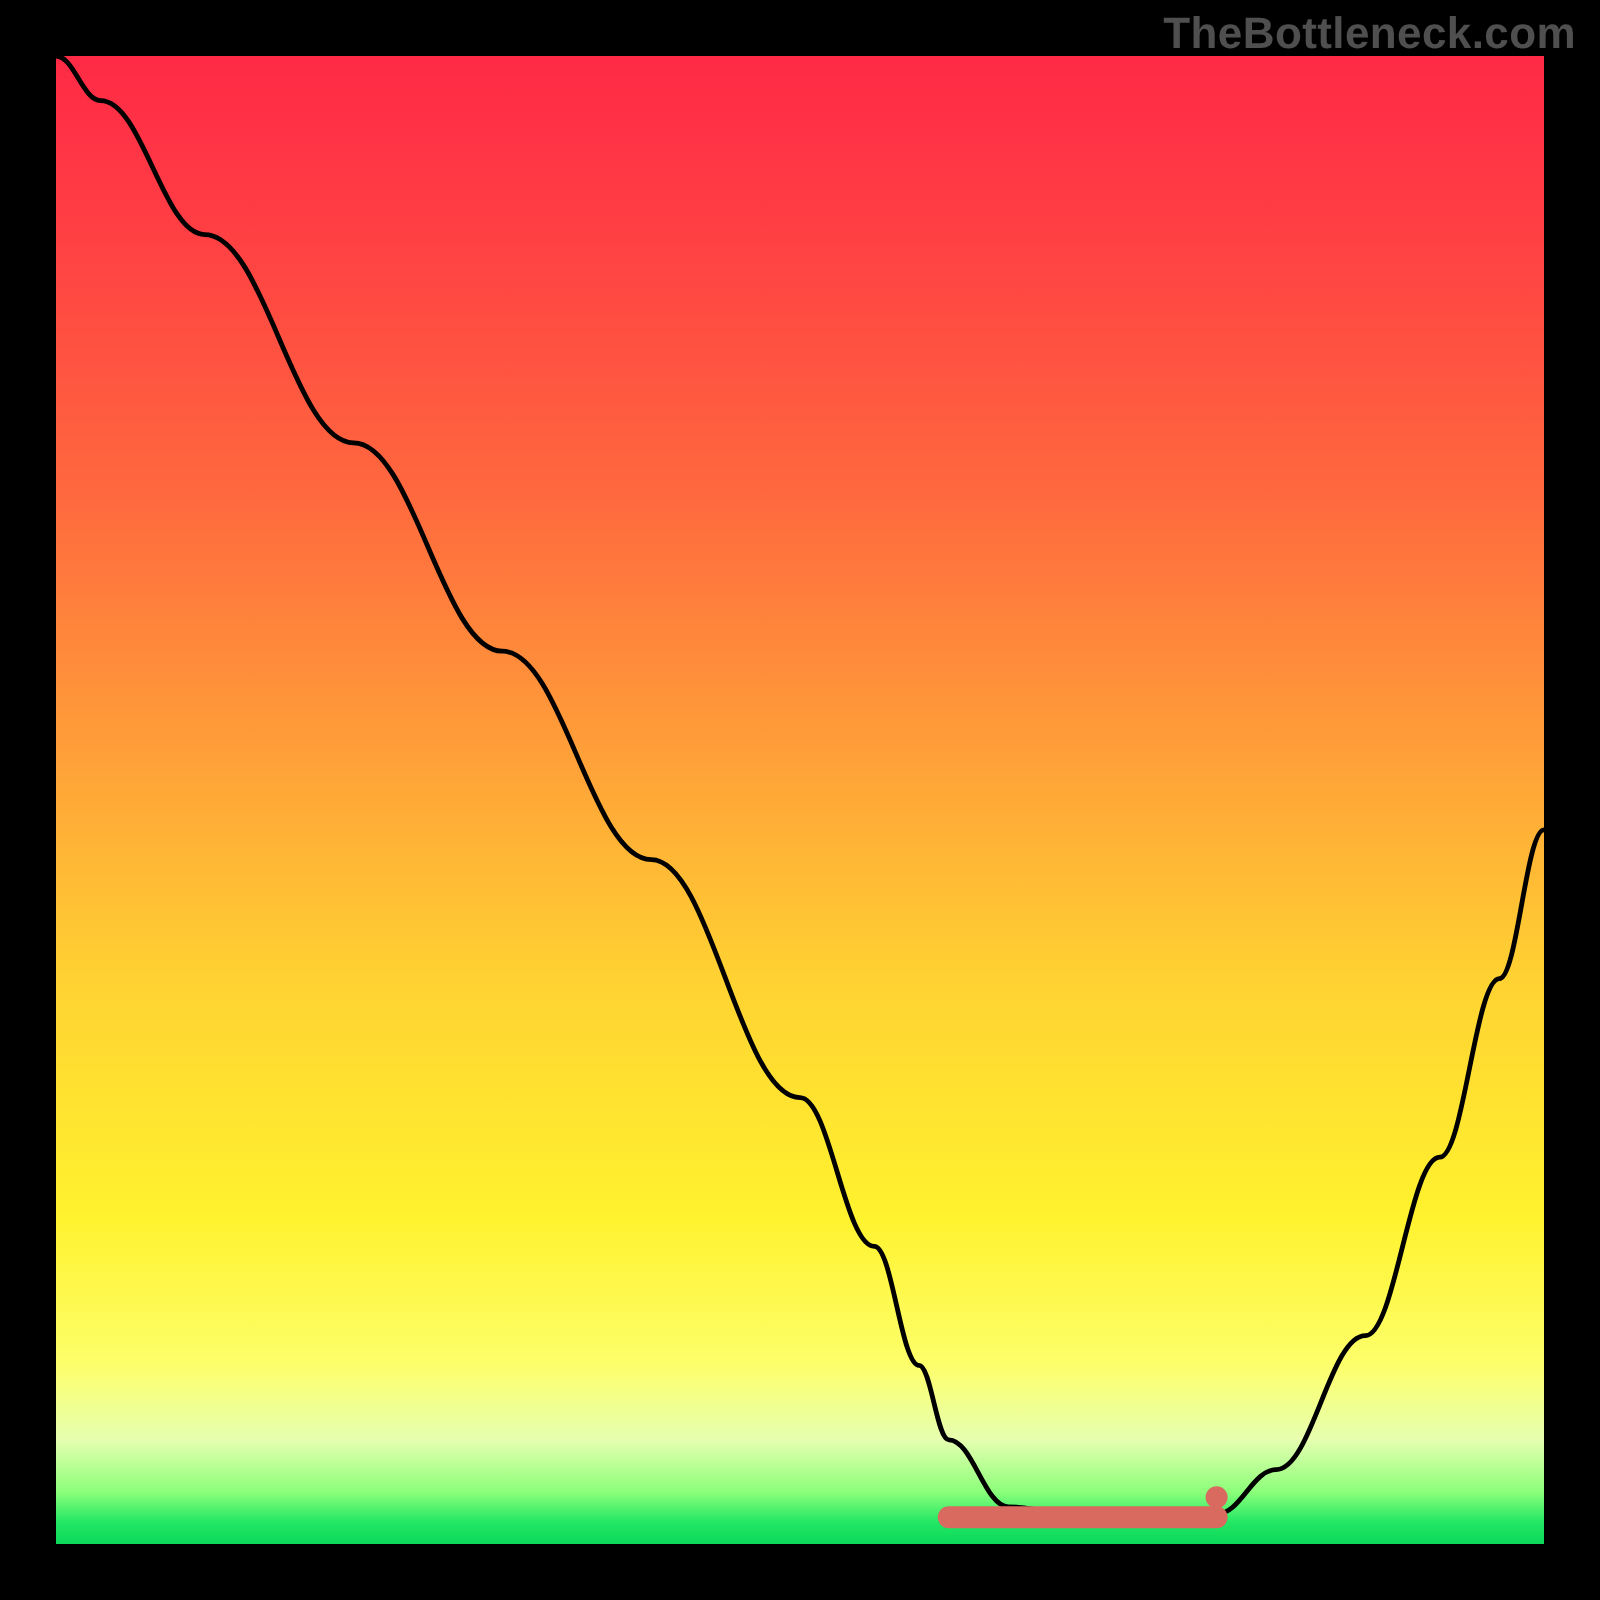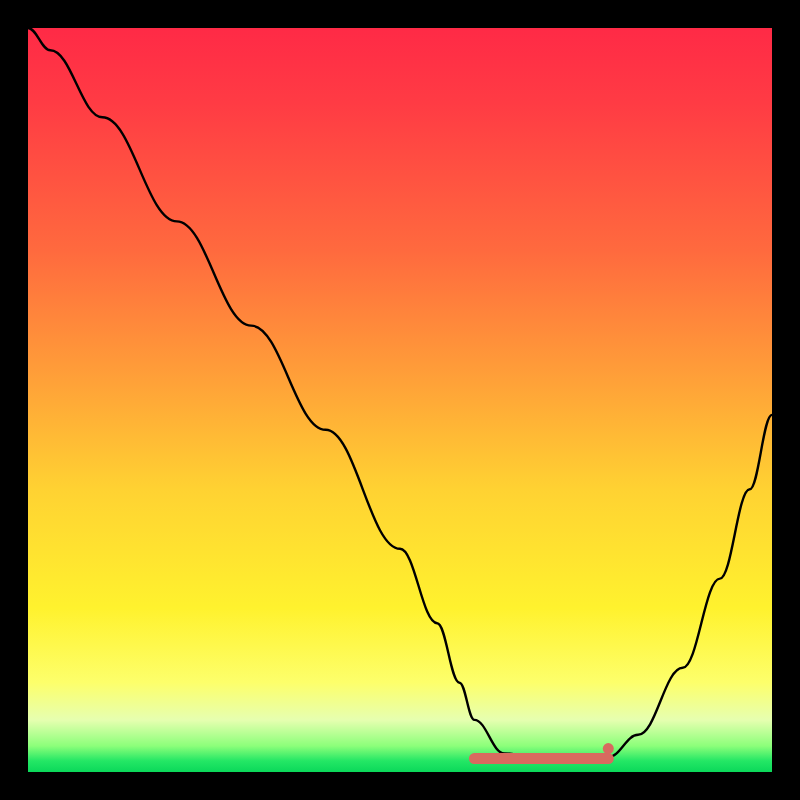--- a/index.html
+++ b/index.html
@@ -65,20 +65,21 @@
     position: absolute;
     inset: 0;
     z-index: 3;
   }
 </style>
 </head>
 <body>
 
 <div class="outer">
 
+  <div class="watermark">TheBottleneck.com</div>
 
   <div class="plot-area">
     <div class="gradient"></div>
 
     <svg class="curve" viewBox="0 0 744 744" preserveAspectRatio="none">
       <path fill="none" stroke="#000" stroke-width="2.4" stroke-linecap="round" d="M 0.0 0.0 C 8.9 0.0 13.4 22.3 22.3 22.3 C 43.2 22.3 53.6 89.3 74.4 89.3 C 104.2 89.3 119.0 193.4 148.8 193.4 C 178.6 193.4 193.4 297.6 223.2 297.6 C 253.0 297.6 267.8 401.8 297.6 401.8 C 327.4 401.8 342.2 520.8 372.0 520.8 C 386.9 520.8 394.3 595.2 409.2 595.2 C 418.1 595.2 422.6 654.7 431.5 654.7 C 437.5 654.7 440.4 691.9 446.4 691.9 C 458.3 691.9 464.3 725.4 476.2 725.4 C 494.0 725.4 502.9 732.8 520.8 732.8 C 535.7 732.8 543.1 732.8 558.0 732.8 C 566.9 732.8 571.4 729.1 580.3 729.1 C 592.2 729.1 598.2 706.8 610.1 706.8 C 627.9 706.8 636.9 639.8 654.7 639.8 C 669.6 639.8 677.0 550.6 691.9 550.6 C 703.8 550.6 709.8 461.3 721.7 461.3 C 730.6 461.3 735.1 386.9 744.0 386.9 "></path>
     </svg>
 
     <svg class="markers" viewBox="0 0 744 744" preserveAspectRatio="none">
       <g>

